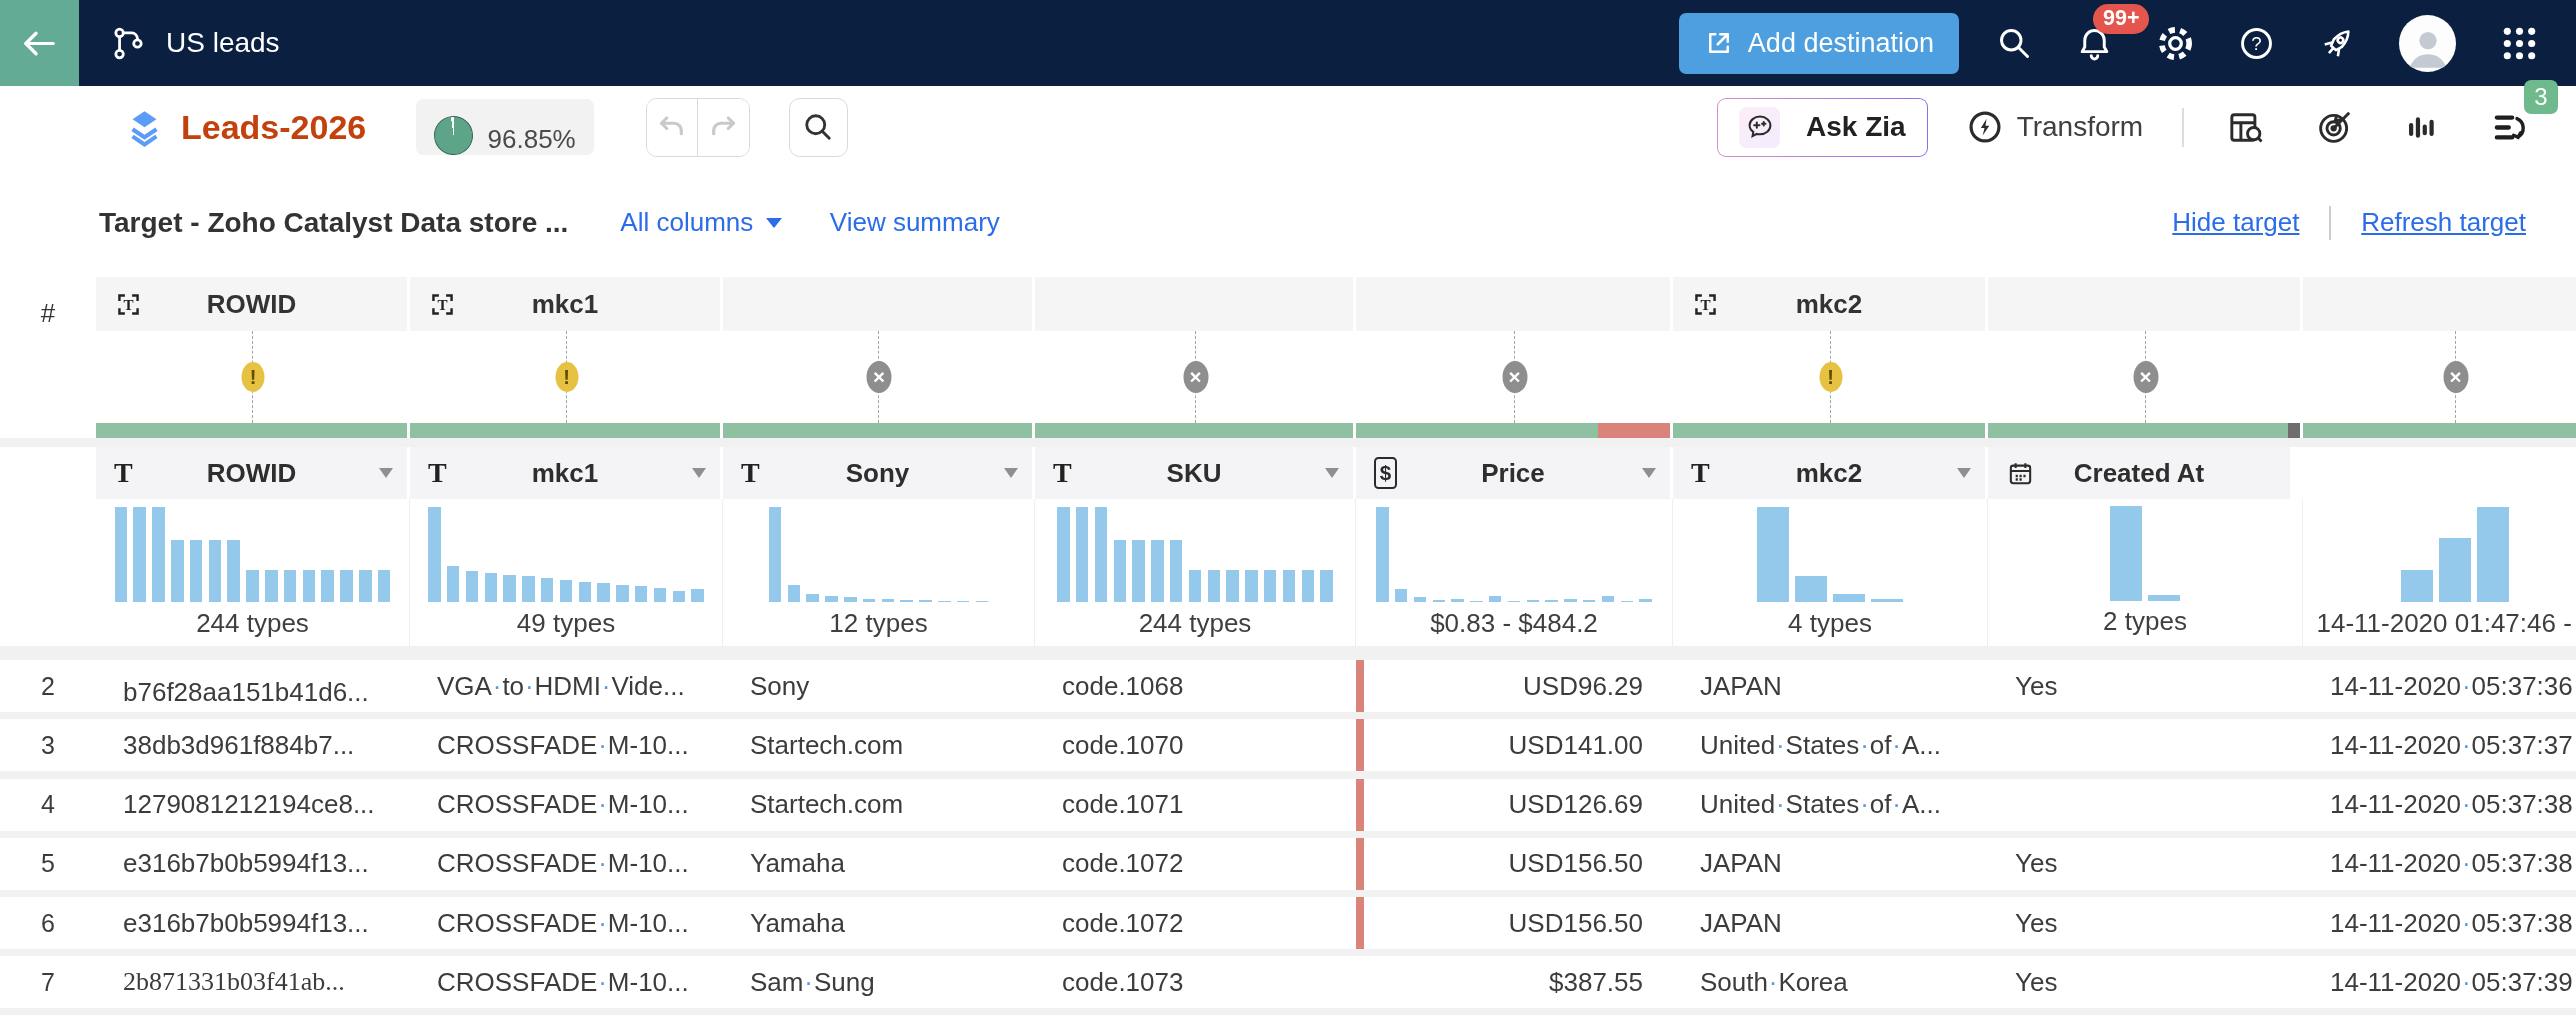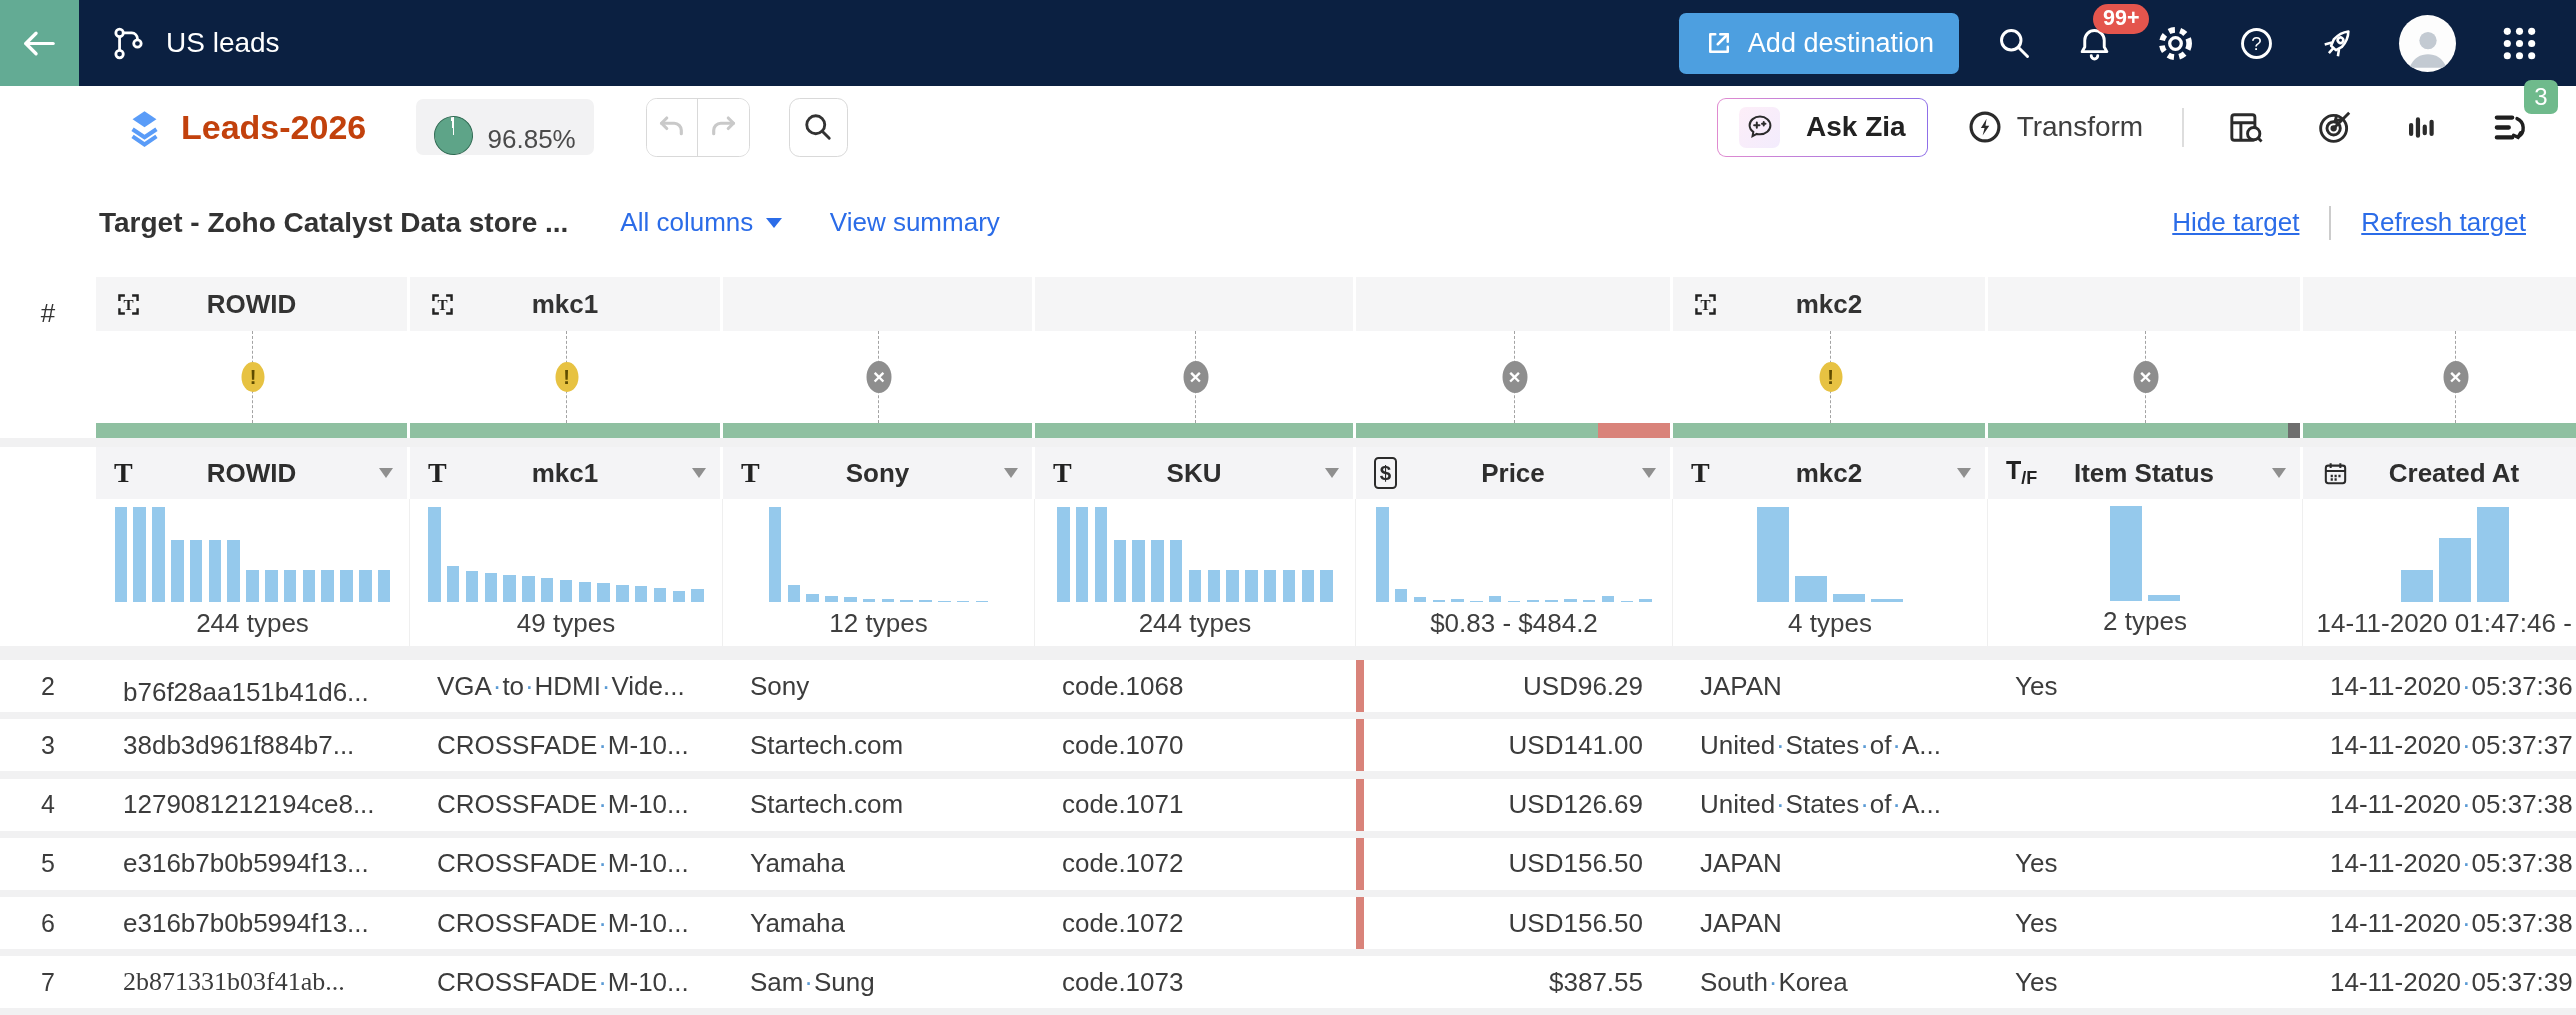--- a/index.html
+++ b/index.html
@@ -443,27 +443,20 @@
           <span class="hname">Price</span>
           <span class="caret"></span>
         </div>
         <div class="hdrcell" style="width: 315px; flex: 0 0 auto;">
           <span class="typeicon">
             <span class="ticon-t">T</span>
           </span>
           <span class="hname">mkc2</span>
           <span class="caret"></span>
         </div>
-        <div class="hdrcell" style="width: 315px; flex: 0 0 auto;">
-          <span class="typeicon">
-            <span class="ticon-bool">T<i>/F</i></span>
-          </span>
-          <span class="hname">Item Status</span>
-          <span class="caret"></span>
-        </div>
         <div class="hdrcell" style="width: 305px; flex: 0 0 auto;">
           <span class="typeicon">
             <span>
               <svg width="29" height="29" viewBox="0 0 24 24" fill="none" stroke="#2b2b2b" stroke-width="1.7">
                 <rect x="4" y="5.5" width="16" height="14.5" rx="2"></rect>
                 <path d="M8 3.5v4M16 3.5v4M4 10h16"></path>
                 <path d="M8 14h1.8M11.2 14h1.8M14.4 14h1.8M8 17h1.8M11.2 17h1.8" stroke-width="2"></path>
               </svg>
             </span>
           </span>

